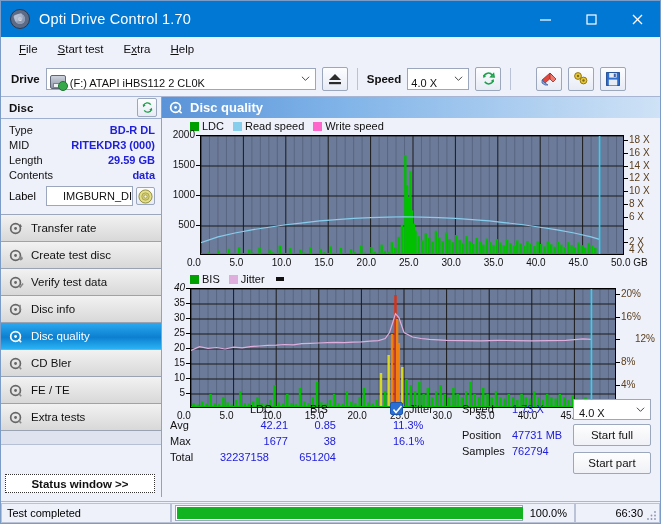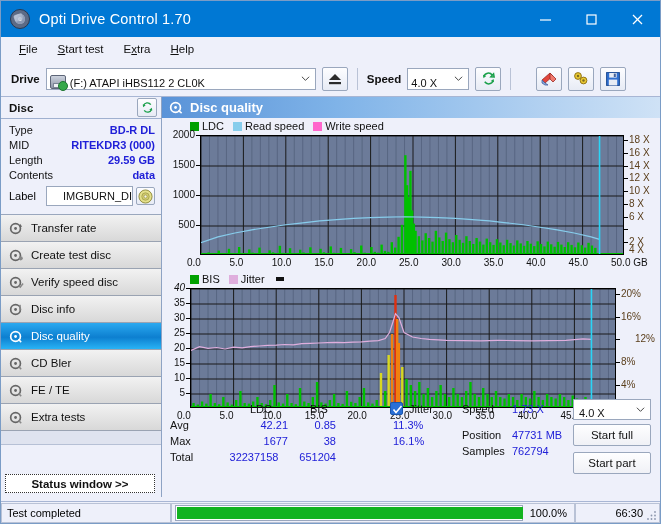--- a/index.html
+++ b/index.html
@@ -342,21 +342,21 @@
           <span>Create test disc</span>
         </div>
         <div class="navbtn">
           <span class="navico">
             <svg width="15" height="15" viewBox="0 0 16 16">
                 <circle cx="7" cy="8" r="5.2" fill="none" stroke="#666" stroke-width="1.8"></circle>
                 <circle cx="7" cy="8" r="1.5" fill="#666"></circle>
                 <path d="M10 11 L12 13 L15 9" fill="none" stroke="#888" stroke-width="1.6"></path>
               </svg>
           </span>
-          <span>Verify speed disc</span>
+          <span>Verify test data</span>
         </div>
         <div class="navbtn">
           <span class="navico">
             <svg width="15" height="15" viewBox="0 0 16 16">
                 <circle cx="7" cy="8" r="5.2" fill="none" stroke="#666" stroke-width="1.8"></circle>
                 <circle cx="7" cy="8" r="1.5" fill="#666"></circle>
                 <rect x="11" y="3" width="1.6" height="6" fill="#888"></rect>
               </svg>
           </span>
           <span>Disc info</span>
@@ -874,21 +874,21 @@
         <div class="statcell v" style="left:78px; top:22px; width:48px; text-align:right;">42.21</div>
         <div class="statcell v" style="left:130px; top:22px; width:44px; text-align:right;">0.85</div>
         <div class="statcell v" style="left:231px; top:22px;">11.3%</div>
 
         <div class="statcell h" style="left:8px; top:38px;">Max</div>
         <div class="statcell v" style="left:78px; top:38px; width:48px; text-align:right;">1677</div>
         <div class="statcell v" style="left:130px; top:38px; width:44px; text-align:right;">38</div>
         <div class="statcell v" style="left:231px; top:38px;">16.1%</div>
 
         <div class="statcell h" style="left:8px; top:54px;">Total</div>
-        <div class="statcell v" style="left:58px; top:54px; width:68px; text-align:center;">32237158</div>
+        <div class="statcell v" style="left:58px; top:54px; width:68px; text-align:left;">32237158</div>
         <div class="statcell v" style="left:126px; top:54px; width:48px; text-align:right;">651204</div>
 
         <div class="chk" style="left:228px; top:5px;">
           <svg width="11" height="11" viewBox="0 0 11 11">
               <polyline points="1.5,5.5 4,8.5 9.5,2" fill="none" stroke="#fff" stroke-width="1.6"></polyline>
             </svg>
         </div>
         <div class="statcell h" style="left:247px; top:6px;">Jitter</div>
 
         <div class="statcell h" style="left:300px; top:6px;">Speed</div>

